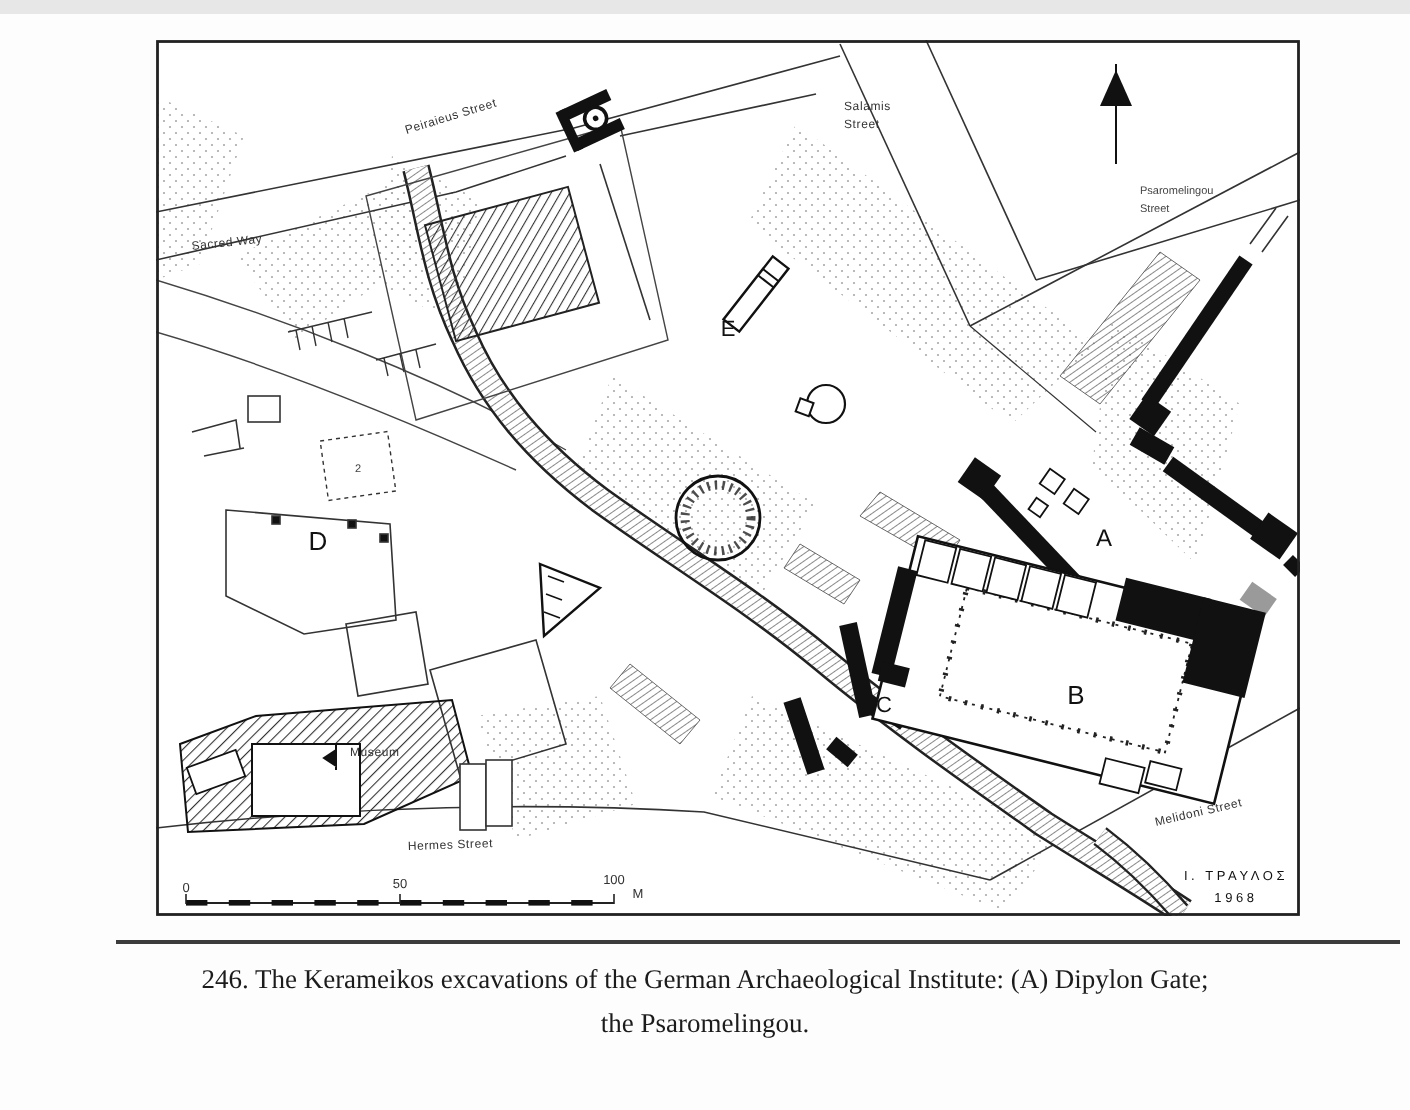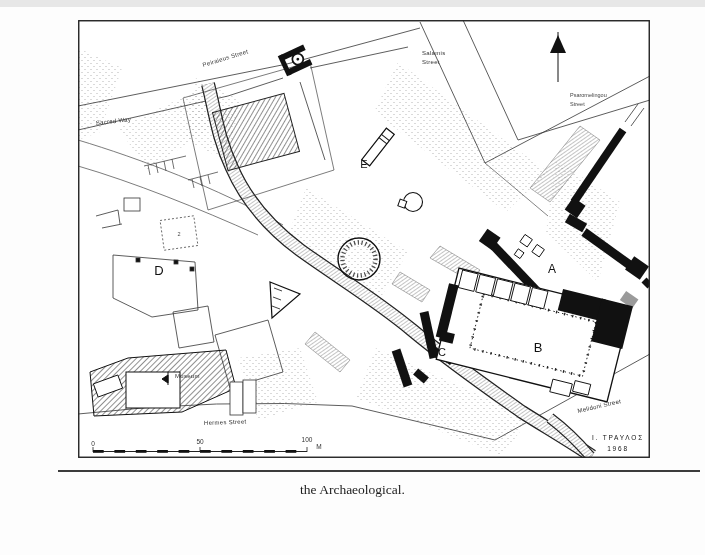--- a/index.html
+++ b/index.html
@@ -235,15 +235,16 @@
         <text class="sig" x="540" y="431" text-anchor="middle">1968</text>
       </g>
 
       <rect x="0.75" y="0.75" width="570.5" height="436.5" fill="none" stroke="#222" stroke-width="1.4"></rect>
     </svg>
   </div>
 
   <div id="rule"></div>
 
   <div id="caption">
-    <div>the Archaeological.</div>
+    <div>246. The Kerameikos excavations of the German Archaeological Institute: (A) Dipylon Gate;</div>
+    <div>the Psaromelingou.</div>
   </div>
 </div>
 
 </body></html>

